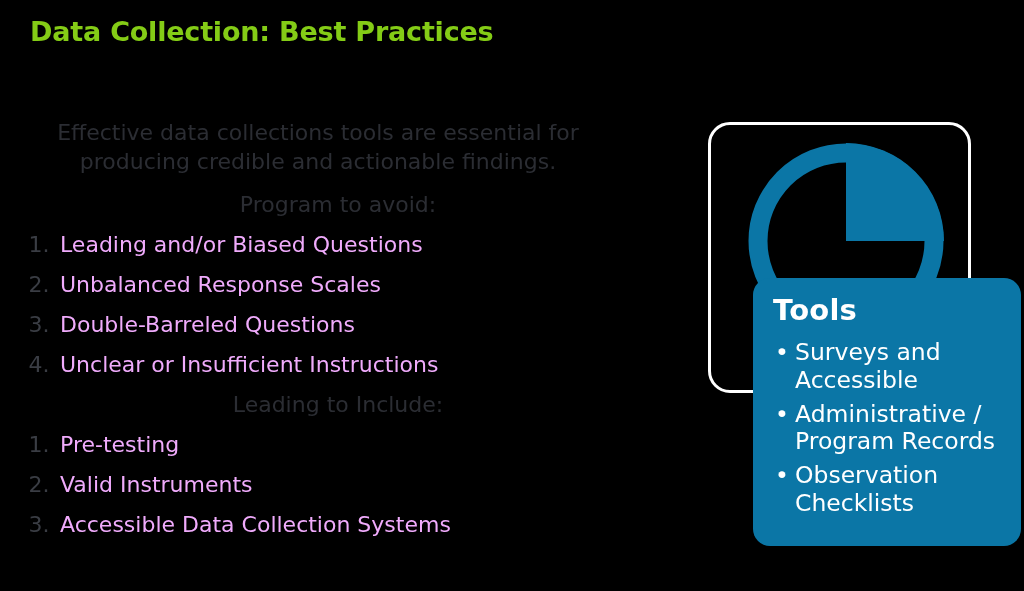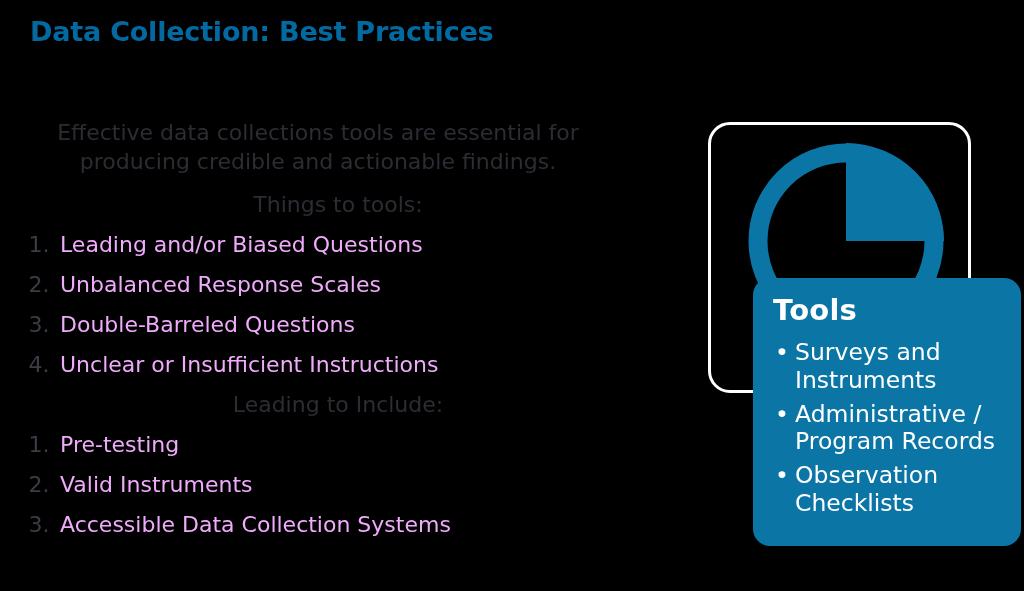--- a/index.html
+++ b/index.html
@@ -18,21 +18,21 @@
   }
 
   
   .slide-title {
     position: absolute;
     left: 30px;
     top: 16px;
     font-size: 27px;
     font-weight: 700;
     letter-spacing: -0.2px;
-    color: #0369a1;
+    color: #84cc16;
     white-space: nowrap;
   }
 
   
   .body-col {
     position: absolute;
     left: 18px;
     top: 118px;
     width: 640px;
     color: #2b2d33;
@@ -141,21 +141,21 @@
 </style>
 </head>
 <body>
 
 <div class="slide-title">Data Collection: Best Practices</div>
 
 <div class="body-col">
 
   <p class="para">Effective data collections tools are essential for producing credible and actionable findings.</p>
 
-  <p class="lead-in">Things to tools:</p>
+  <p class="lead-in">Program to avoid:</p>
 
   <ol class="num-list">
     <li class="num-item">
       <span class="num-marker">1.</span>
       <span class="num-text">Leading and/or Biased Questions</span>
     </li>
     <li class="num-item">
       <span class="num-marker">2.</span>
       <span class="num-text">Unbalanced Response Scales</span>
     </li>
@@ -196,21 +196,21 @@
     <svg viewBox="0 0 196 196" xmlns="http://www.w3.org/2000/svg" aria-hidden="true">
       <circle cx="98" cy="98" r="88" fill="none" stroke="#0b76a6" stroke-width="19"></circle>
       <path d="M 98 98 L 98 0 A 98 98 0 0 1 196 98 Z" fill="#0b76a6"></path>
     </svg>
   </div>
 
   <div class="tools-card">
     <div class="tools-title">Tools</div>
     <ul class="tools-list">
       <li class="tools-item">
-        <span class="dot">•</span><span>Surveys and Instruments</span>
+        <span class="dot">•</span><span>Surveys and Accessible</span>
       </li>
       <li class="tools-item">
         <span class="dot">•</span><span>Administrative / Program Records</span>
       </li>
       <li class="tools-item">
         <span class="dot">•</span><span>Observation Checklists</span>
       </li>
     </ul>
   </div>
 

